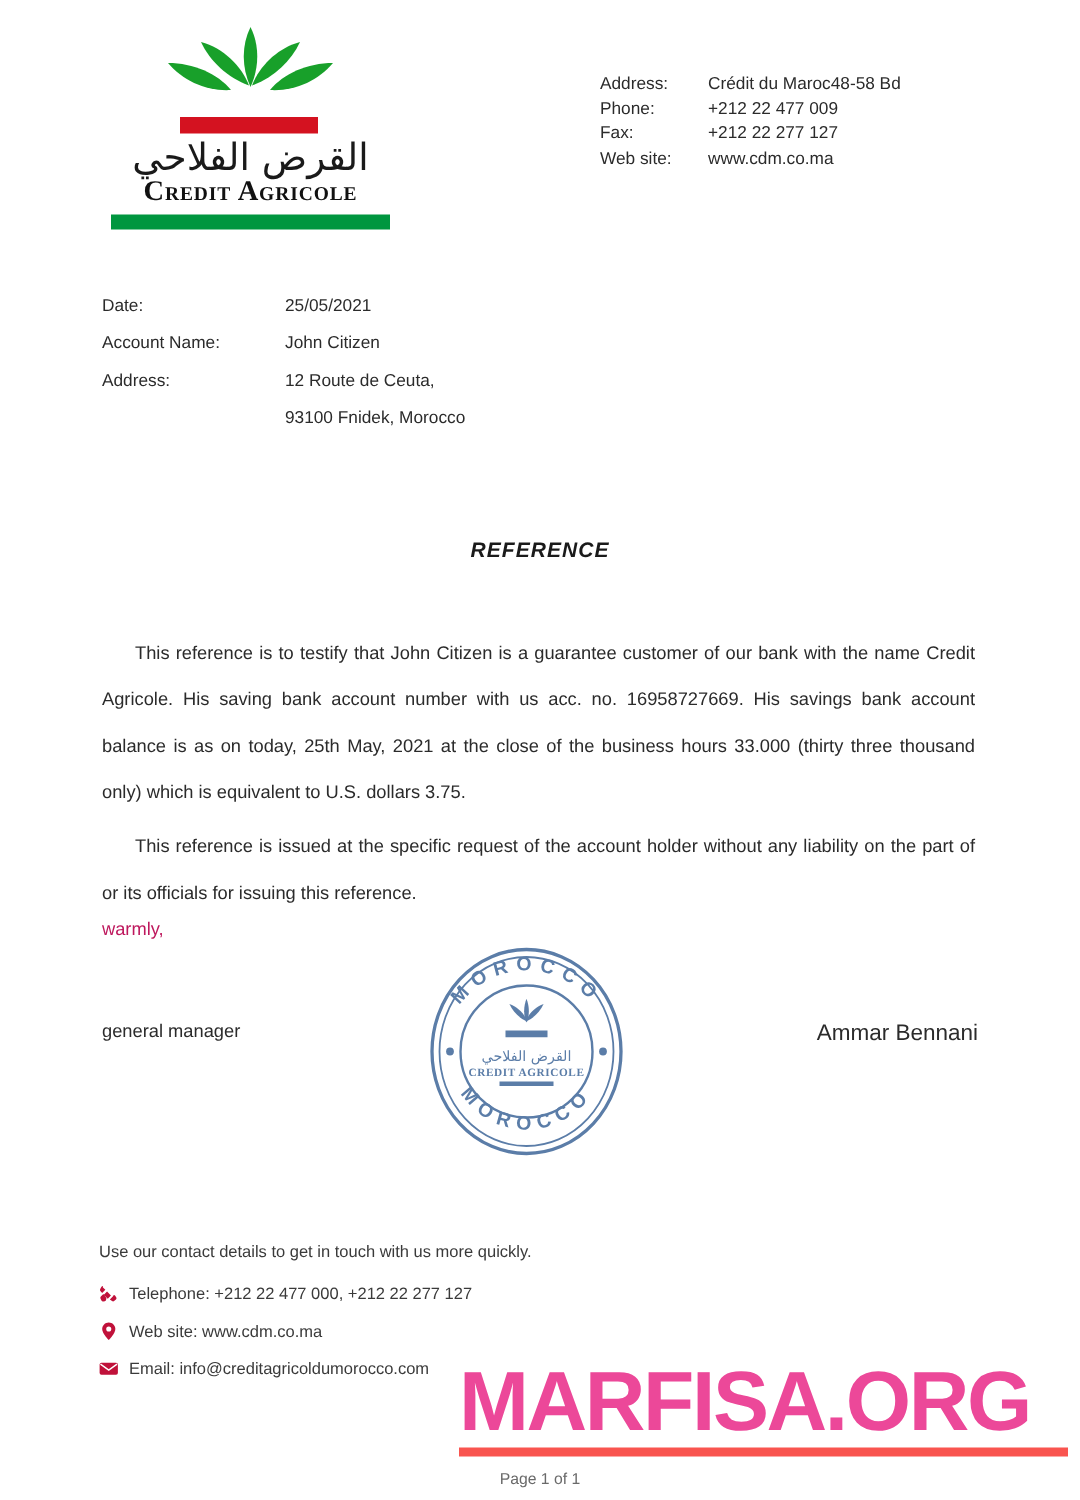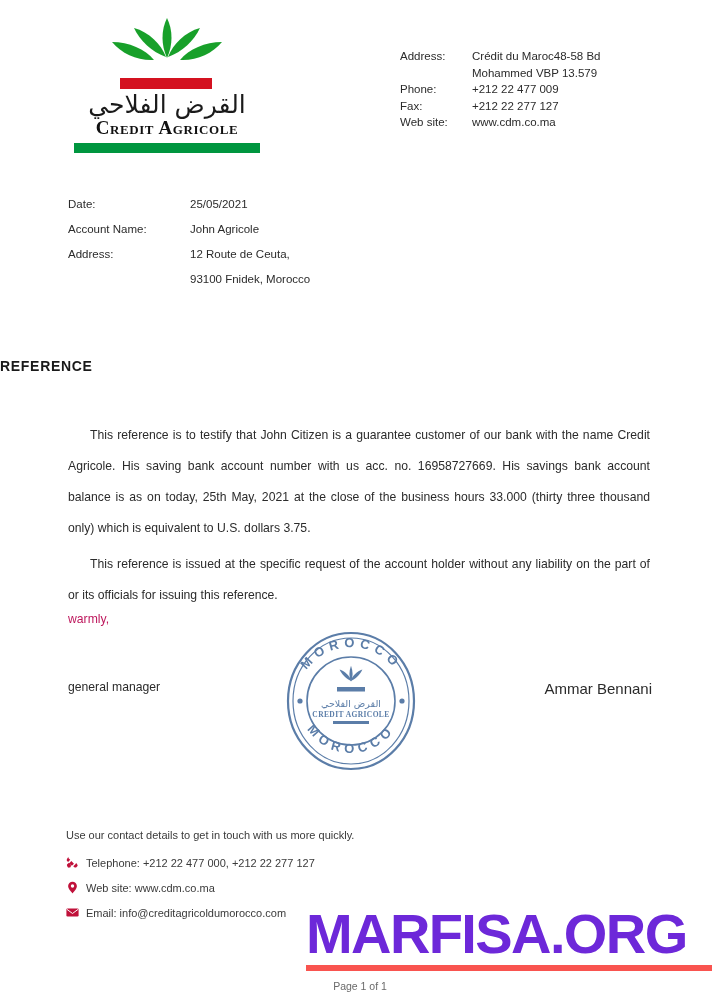--- a/index.html
+++ b/index.html
@@ -98,24 +98,26 @@
   .recipient table { border-collapse: collapse; }
   .recipient td { padding: 0; vertical-align: top; }
   .recipient td.lbl { width: 122px; white-space: nowrap; margin-left: 43px; }
   .recipient td.val { white-space: nowrap; }
 
   
   .doc-title {
     position: absolute;
     left: 0; top: 358px;
     width: 720px;
+    text-align: center;
     font-size: 14px;
     font-weight: bold;
     letter-spacing: 0.7px;
     color: #1a1a1a;
+    font-style: italic;
   }
 
   
   .body-text {
     position: absolute;
     left: 68px;
     top: 420px;
     width: 582px;
     font-size: 12.2px;
     line-height: 31px;
@@ -182,21 +184,21 @@
     position: absolute;
     left: 306px;
     top: 905px;
     width: 410px;
   }
   .wm-text {
     font-family: "Liberation Sans", sans-serif;
     font-size: 56px;
     font-weight: bold;
     letter-spacing: -1.6px;
-    color: #6d28d9;
+    color: #ec4899;
     line-height: 58px;
     white-space: nowrap;
   }
   .wm-rule {
     height: 6px;
     background: #f9544f;
     margin-top: 2px;
     width: 406px;
   }
 
@@ -237,24 +239,20 @@
     </div>
 
     <div class="bank-contact">
       <table>
         <tbody>
             <tr>
           <td class="lbl">Address:</td>
           <td class="val">Crédit du Maroc48-58 Bd</td>
         </tr>
         <tr>
-          <td class="lbl"></td>
-          <td class="val">Mohammed VBP 13.579</td>
-        </tr>
-        <tr>
           <td class="lbl">Phone:</td>
           <td class="val">+212 22 477 009</td>
         </tr>
         <tr>
           <td class="lbl">Fax:</td>
           <td class="val">+212 22 277 127</td>
         </tr>
         <tr>
           <td class="lbl">Web site:</td>
           <td class="val">www.cdm.co.ma</td>
@@ -266,21 +264,21 @@
 
   <div class="recipient">
     <table>
       <tbody>
           <tr>
         <td class="lbl">Date:</td>
         <td class="val">25/05/2021</td>
       </tr>
       <tr>
         <td class="lbl">Account Name:</td>
-        <td class="val">John Agricole</td>
+        <td class="val">John Citizen</td>
       </tr>
       <tr>
         <td class="lbl">Address:</td>
         <td class="val">12 Route de Ceuta,</td>
       </tr>
       <tr>
         <td class="lbl"></td>
         <td class="val">93100 Fnidek, Morocco</td>
       </tr>
     </tbody>

